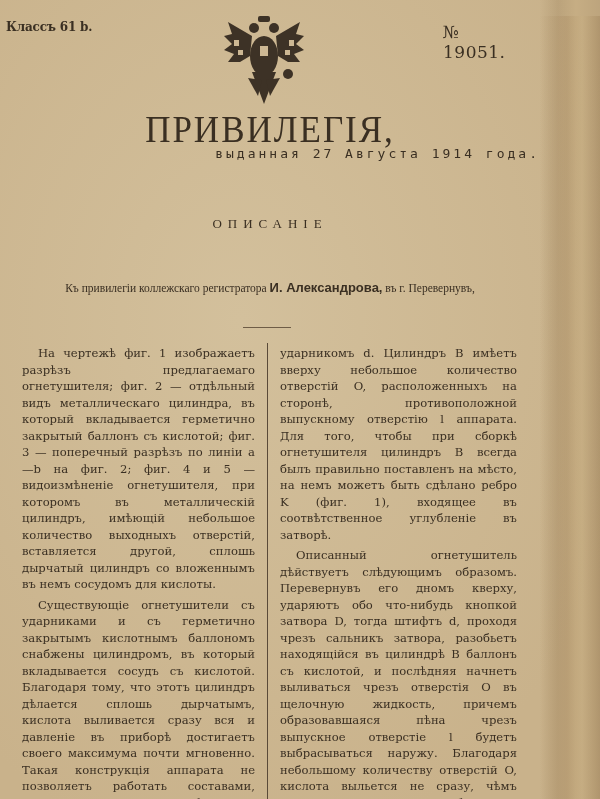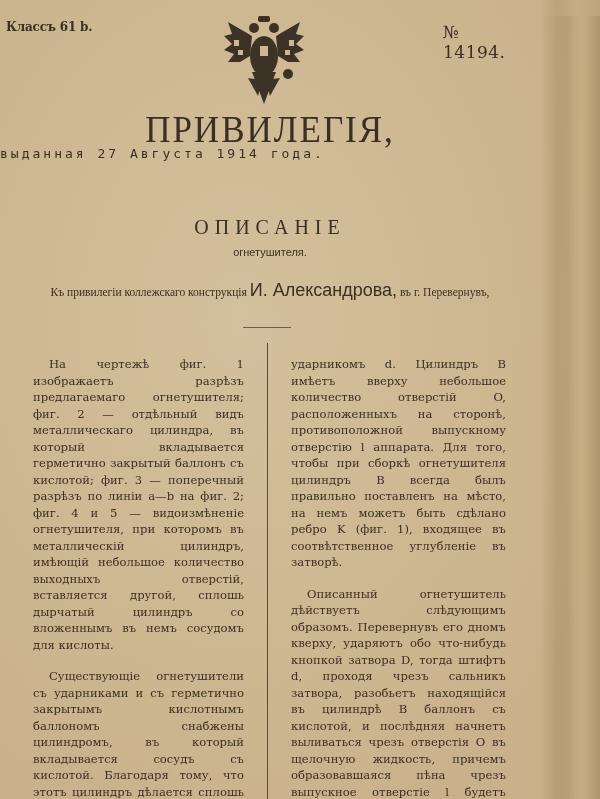--- a/index.html
+++ b/index.html
@@ -10,32 +10,32 @@
       linear-gradient(90deg, rgba(0,0,0,0) 0%, rgba(0,0,0,0) 90%, rgba(120,90,50,0.18) 93%, rgba(190,160,110,0.25) 96%, rgba(140,110,70,0.2) 100%),
       radial-gradient(ellipse at 40% 40%, #d3c09c 0%, #c9b28b 80%);
     font-family: "DejaVu Serif", "Liberation Serif", serif;
     color: #3a2f22;
   }
   .page { position: absolute; left: 0; top: 16px; width: 496px; height: 799px; }
   .cls { position: absolute; left: 6px; top: 4px; font-size: 12px; font-weight: bold; letter-spacing: -0.2px; }
   .num { position: absolute; left: 443px; top: 6px; font-size: 17px; letter-spacing: 0.5px; }
   .eagle { position: absolute; left: 222px; top: 0px; width: 84px; height: 90px; }
   .title { position: absolute; left: 0; width: 540px; top: 94px; text-align: center; font-size: 35px; letter-spacing: 2px; transform: scaleY(1.1); font-family: "Liberation Serif", serif; }
-  .issued { position: absolute; left: 0; width: 540px; top: 130px; text-align: left; font-size: 13px; letter-spacing: 3px; font-family: "DejaVu Sans Mono", monospace; }
-  .desc { position: absolute; left: 0; width: 540px; top: 200px; text-align: center; font-size: 20px; letter-spacing: 6px; font-family: "Liberation Serif", serif; }
+  .issued { position: absolute; left: 0; width: 540px; top: 130px; text-align: right; font-size: 13px; letter-spacing: 3px; font-family: "DejaVu Sans Mono", monospace; }
+  .desc { position: absolute; left: 0; width: 540px; top: 200px; text-align: center; font-size: 13px; letter-spacing: 6px; font-family: "Liberation Serif", serif; }
   .obj { position: absolute; left: 0; width: 540px; top: 230px; text-align: center; font-size: 11px; font-family: "Liberation Sans", sans-serif; }
   .pat1 { position: absolute; left: 0; width: 540px; top: 264px; text-align: center; font-size: 11.5px; font-family: "Liberation Serif", serif; white-space: nowrap; }
-  .pat1 b { font-family: "Liberation Sans", sans-serif; font-size: 18px; font-weight: normal; text-align: right; }
+  .pat1 b { font-family: "Liberation Sans", sans-serif; font-size: 13px; font-weight: bold; text-align: right; }
   .pat2 { position: absolute; left: 0; width: 540px; top: 280px; text-align: center; font-size: 11.5px; font-family: "Liberation Serif", serif; }
   .rule { position: absolute; left: 243px; top: 311px; width: 48px; height: 1px; background: #6e5c46; }
   .vline { position: absolute; left: 267px; top: 327px; width: 1px; height: 472px; background: #5a4a38; }
   .col { position: absolute; top: 325px; font-size: 11.6px; line-height: 16.5px; text-align: justify; }
   .col.left { left: 18px; width: 241px; }
   .col.right { left: 276px; width: 245px; }
-  .col p { margin: 15px; text-indent: 0; }
+  .col p { margin: 4px; text-indent: 0; }
   .col p.ind { text-indent: 16px; }
   .col p + p { margin-top: 2px; }
   .edge { position: absolute; left: 540px; top: 0; width: 60px; height: 799px;
     background: linear-gradient(90deg, rgba(205,184,148,0) 0%, rgba(170,140,98,0.35) 45%, rgba(200,175,130,0.4) 70%, rgba(150,120,80,0.35) 100%); }
 </style>
 </head>
 <body>
 
 <div class="page">
   <div class="cls">Классъ 61 b.</div>
@@ -62,30 +62,29 @@
     </g>
     <g fill="#cdb894">
       <rect x="38" y="30" width="8" height="10"></rect>
       <rect x="12" y="24" width="5" height="6"></rect>
       <rect x="67" y="24" width="5" height="6"></rect>
       <rect x="16" y="34" width="5" height="5"></rect>
       <rect x="63" y="34" width="5" height="5"></rect>
     </g>
   </svg>
 
-  <div class="num">№ 14194.</div>
+  <div class="num">№ 19051.</div>
 
   <div class="title">ПРИВИЛЕГІЯ,</div>
   <div class="issued">выданная 27 Августа 1914 года.</div>
 
   <div class="desc">ОПИСАНІЕ</div>
-  <div class="obj">огнетушителя.</div>
 
   <div class="pat1">
-    <span>Къ привилегіи коллежскаго конструкція</span>
+    <span>Къ привилегіи коллежскаго регистратора</span>
     <b>И. Александрова,</b>
     <span>въ г. Перевернувъ,</span>
   </div>
 
   <div class="rule"></div>
   <div class="vline"></div>
 
   <div class="col left">
     <p class="ind">На чертежѣ фиг. 1 изображаетъ разрѣзъ предлагаемаго огнетушителя; фиг. 2 — отдѣльный видъ металлическаго цилиндра, въ который вкладывается герметично закрытый баллонъ съ кислотой; фиг. 3 — поперечный разрѣзъ по линіи a—b на фиг. 2; фиг. 4 и 5 — видоизмѣненіе огнетушителя, при которомъ въ металлическій цилиндръ, имѣющій небольшое количество выходныхъ отверстій, вставляется другой, сплошь дырчатый цилиндръ со вложеннымъ въ немъ сосудомъ для кислоты.</p>
     <p class="ind">Существующіе огнетушители съ ударниками и съ герметично закрытымъ кислотнымъ баллономъ снабжены цилиндромъ, въ который вкладывается сосудъ съ кислотой. Благодаря тому, что этотъ цилиндръ дѣлается сплошь дырчатымъ, кислота выливается сразу вся и давленіе въ приборѣ достигаетъ своего максимума почти мгновенно. Такая конструкція аппарата не позволяетъ работать составами, дающими при соединеніи пѣну, такъ какъ: 1) для образованія пѣны необходимъ не быстрый притокъ кислоты и 2) выходное отверстіе не должно имѣть никакихъ трубокъ внутри аппарата, а должно находиться въ томъ концѣ его, гдѣ происходитъ соединеніе кислотной жидкости со щелочной.</p>

